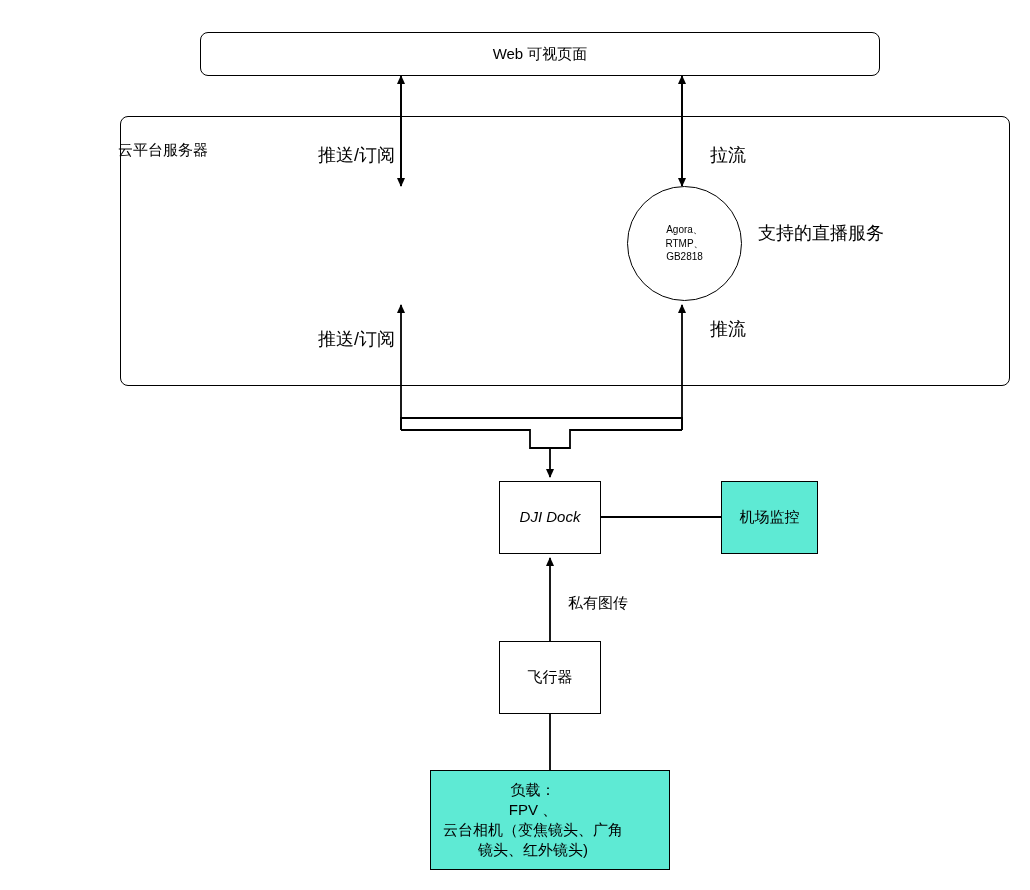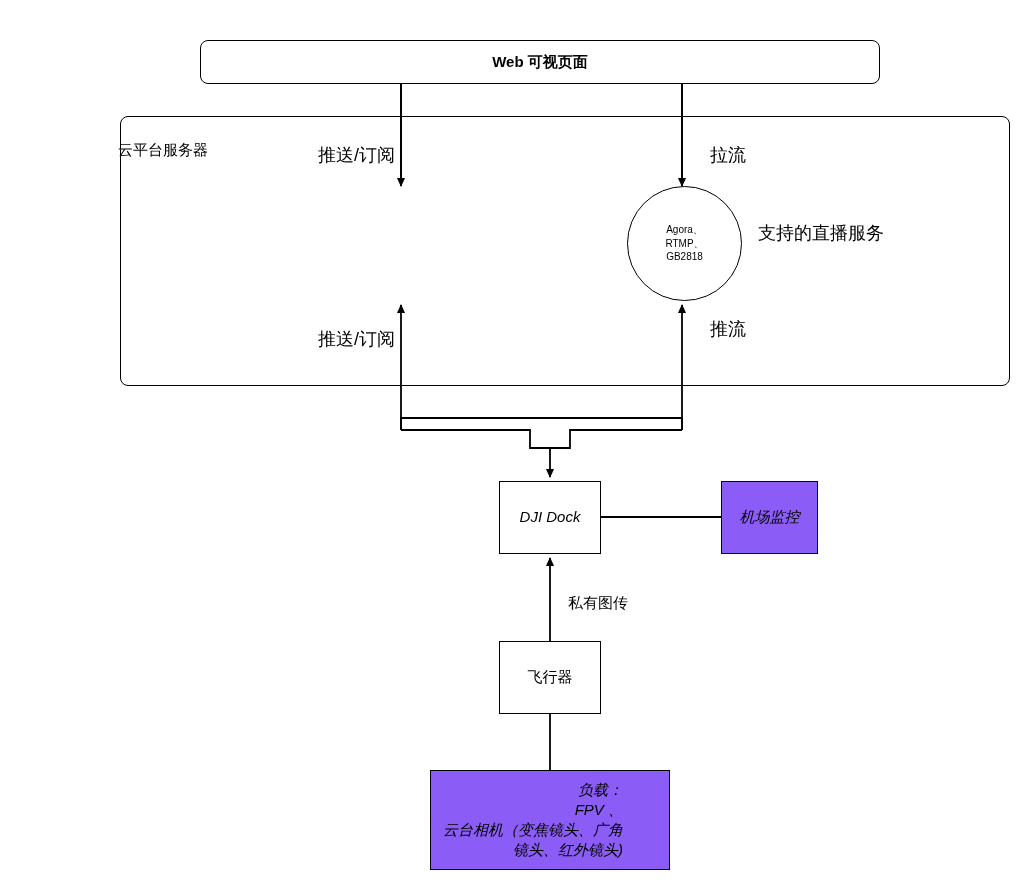--- a/index.html
+++ b/index.html
@@ -38,44 +38,43 @@
     line-height: 1.35;
     white-space: pre-line;
   }
   .rounded {
     border-radius: 8px;
   }
   .circle {
     border-radius: 50%;
   }
   .yellow {
-    background: #8b5cf6;
+    background: #5eead4;
     border: 1.6px solid #000000;
-    font-style: italic;
   }
   .container-box {
     position: absolute;
     box-sizing: border-box;
     border: 1.6px solid #000000;
     border-radius: 8px;
     background: transparent;
   }
   .label {
     position: absolute;
     font-size: 18px;
     color: #000000;
     white-space: pre-line;
     line-height: 1.35;
   }
   .label.lg {
     font-size: 15px;
   }
   .left-align {
     justify-content: flex-start;
-    text-align: right;
+    text-align: center;
     padding: 20px 12px;
   }
 </style>
 </head>
 <body>
 
 <div id="canvas">
 
   <svg id="svg-layer" viewBox="0 0 1030 890">
     <defs>
@@ -101,21 +100,21 @@
     <line x1="601" y1="517" x2="721" y2="517" stroke="#000000" stroke-width="1.8"></line>
 
     <line x1="550" y1="641" x2="550" y2="558" stroke="#000000" stroke-width="1.8" marker-end="url(#arrow)"></line>
 
     <line x1="550" y1="770" x2="550" y2="714" stroke="#000000" stroke-width="1.8"></line>
   </svg>
 
   <div class="container-box" style="left:120px; top:116px; width:890px; height:270px;"></div>
   <div class="label lg" style="left:118px; top:140px;">云平台服务器</div>
 
-  <div class="node rounded" style="left:200px; top:40px; width:680px; height:44px;font-weight:bold;">Web 可视页面</div>
+  <div class="node rounded" style="left:200px; top:32px; width:680px; height:44px;">Web 可视页面</div>
 
 
   <div class="node circle" style="left:627px; top:186px; width:115px; height:115px; font-size:10px;">Agora、
 RTMP、
 GB2818</div>
 
   <div class="node" style="left:499px; top:481px; width:102px; height:73px;font-style:italic;">DJI Dock</div>
 
   <div class="node yellow" style="left:721px; top:481px; width:97px; height:73px;">机场监控</div>
 

